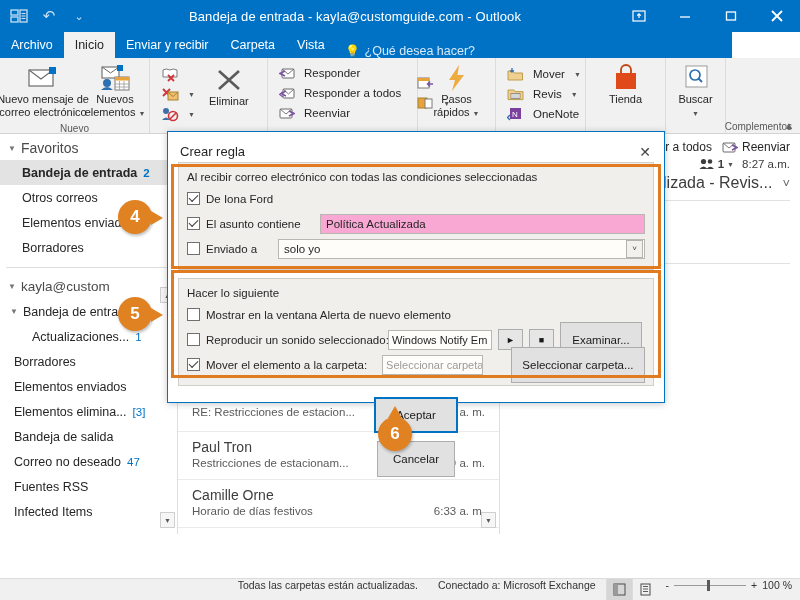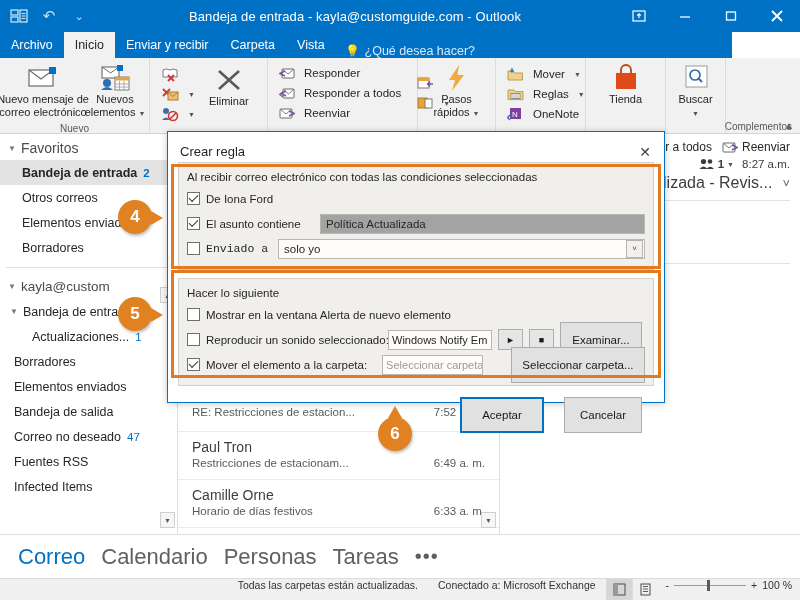--- a/index.html
+++ b/index.html
@@ -243,21 +243,21 @@
     flex: 0 0 13px;
   }
   .cb.checked::after {
     content: "";
     width: 8px; height: 4px;
     border-left: 1.6px solid #3a3a3a; border-bottom: 1.6px solid #3a3a3a;
     transform: rotate(-45deg) translate(1px,-1px);
   }
   .flbl { font-size: 11.5px; color: #262626; white-space: nowrap; }
   .txtbox {
-    flex: 1; height: 20px; background: #a3a3a3;
+    flex: 1; height: 20px; background: #f9a8d4;
     border: 1px solid #b9b7b2; font-size: 11.5px; color: #262626;
     display: flex; align-items: center; padding: 0 5px;
   }
   .combo {
     flex: 1; height: 20px; background: #fffdf9;
     border: 1px solid #b9b7b2; font-size: 11.5px; color: #262626;
     display: flex; align-items: center; padding: 0 0 0 5px;
   }
   .combo .val { flex: 1; }
   .combo .arrow {
@@ -280,21 +280,21 @@
     border: 1px solid #adadad; background: #e1e1e1;
     font-size: 11.5px; color: #1a1a1a;
     display: flex; align-items: center; justify-content: center;
     height: 36px; padding: 0 10px; white-space: nowrap;
   }
   .btn.default {
     border: 2px solid #0072c6; background: #e1e1e1;
   }
   .dlg-footer {
     display: flex; align-items: center; justify-content: flex-end;
-    gap: 20px; padding: 3px 12px 0 12px;
+    gap: 8px; padding: 3px 12px 0 12px; flex-direction: column;
   }
 
   
   .hl {
     position: absolute; border: 3px solid #e07b22; pointer-events: none;
   }
 
   
   .callout { position: absolute; }
   .callout .circle {
@@ -527,21 +527,21 @@
             <span>Mover</span>
             <span class="caret">▼</span>
           </div>
           <div class="rsmall">
             <svg width="17" height="14" viewBox="0 0 17 14">
               <path d="M1 3 h6 l1 1.6 h8 v8 h-15z" fill="#f0d090" stroke="#b99640" stroke-width=".9"></path>
               <rect x="4" y="6.5" width="9" height="5" fill="#fff" stroke="#7a7a7a" stroke-width=".8"></rect>
               <line x1="5" y1="8" x2="12" y2="8" stroke="#8a8a8a" stroke-width=".7"></line>
               <line x1="5" y1="10" x2="12" y2="10" stroke="#8a8a8a" stroke-width=".7"></line>
             </svg>
-            <span>Reglas</span>
+            <span>Revis</span>
             <span class="caret">▼</span>
           </div>
           <div class="rsmall">
             <svg width="17" height="14" viewBox="0 0 17 14">
               <rect x="3" y="1" width="11" height="11" fill="#7b3f9d"></rect>
               <text x="5" y="9.5" font-size="8" fill="#fff" font-family="Liberation Sans">N</text>
               <path d="M3 13 L0.5 10.5 L3 8" fill="none" stroke="#2d6fb0" stroke-width="1.3"></path>
             </svg>
             <span>OneNote</span>
           </div>
@@ -617,20 +617,24 @@
     </div>
     <div class="nav-item lvl2">
       <span>Actualizaciones...</span>
       <span class="nav-count">1</span>
     </div>
     <div class="nav-item lvl2" style="padding-left:14px;">
       <span>Borradores</span>
     </div>
     <div class="nav-item lvl2" style="padding-left:14px;">
       <span>Elementos enviados</span>
+    </div>
+    <div class="nav-item lvl2" style="padding-left:14px;">
+      <span>Elementos elimina...</span>
+      <span class="nav-count brk">[3]</span>
     </div>
     <div class="nav-item lvl2" style="padding-left:14px;">
       <span>Bandeja de salida</span>
     </div>
     <div class="nav-item lvl2" style="padding-left:14px;">
       <span>Correo no deseado</span>
       <span class="nav-count">47</span>
     </div>
     <div class="nav-item lvl2" style="padding-left:14px;">
       <span>Fuentes RSS</span>
@@ -725,21 +729,21 @@
         </div>
 
         <div class="frow">
           <span class="cb checked"></span>
           <span class="flbl" style="width:108px;">El asunto contiene</span>
           <span class="txtbox">Política Actualizada</span>
         </div>
 
         <div class="frow">
           <span class="cb"></span>
-          <span class="flbl" style="width:66px;font-family:Liberation Mono, monospace;">Enviado a</span>
+          <span class="flbl" style="width:66px;">Enviado a</span>
           <span class="combo">
             <span class="val">solo yo</span>
             <span class="arrow">˅</span>
           </span>
         </div>
       </div>
 
       <div class="fieldset">
         <div class="legend">Hacer lo siguiente</div>
 
@@ -781,27 +785,20 @@
   </div>
   <div class="callout right" style="left:118px; top:297px;">
     <div class="circle">5</div>
     <div class="tail"></div>
   </div>
   <div class="callout up" style="left:378px; top:417px;">
     <div class="circle">6</div>
     <div class="tail"></div>
   </div>
 
-  <div class="bottom-nav">
-    <span class="bn-item active">Correo</span>
-    <span class="bn-item">Calendario</span>
-    <span class="bn-item">Personas</span>
-    <span class="bn-item">Tareas</span>
-    <span class="bn-more">•••</span>
-  </div>
 
   <div class="statusbar">
     <span class="sb-left"></span>
     <span class="sb-txt">Todas las carpetas están actualizadas.</span>
     <span class="sb-txt">Conectado a: Microsoft Exchange</span>
     <span class="sb-icon on">
       <svg width="13" height="13" viewBox="0 0 13 13">
         <rect x="1" y="1" width="11" height="11" fill="none" stroke="#4a4a4a" stroke-width="1"></rect>
         <rect x="1" y="1" width="4" height="11" fill="#9a9a9a"></rect>
       </svg>

